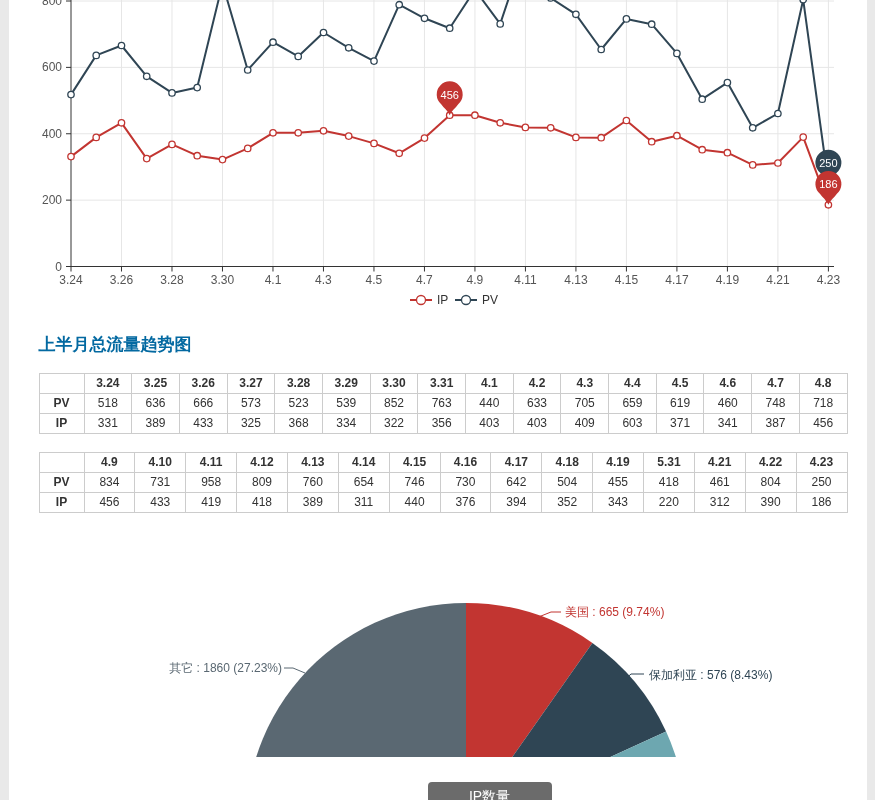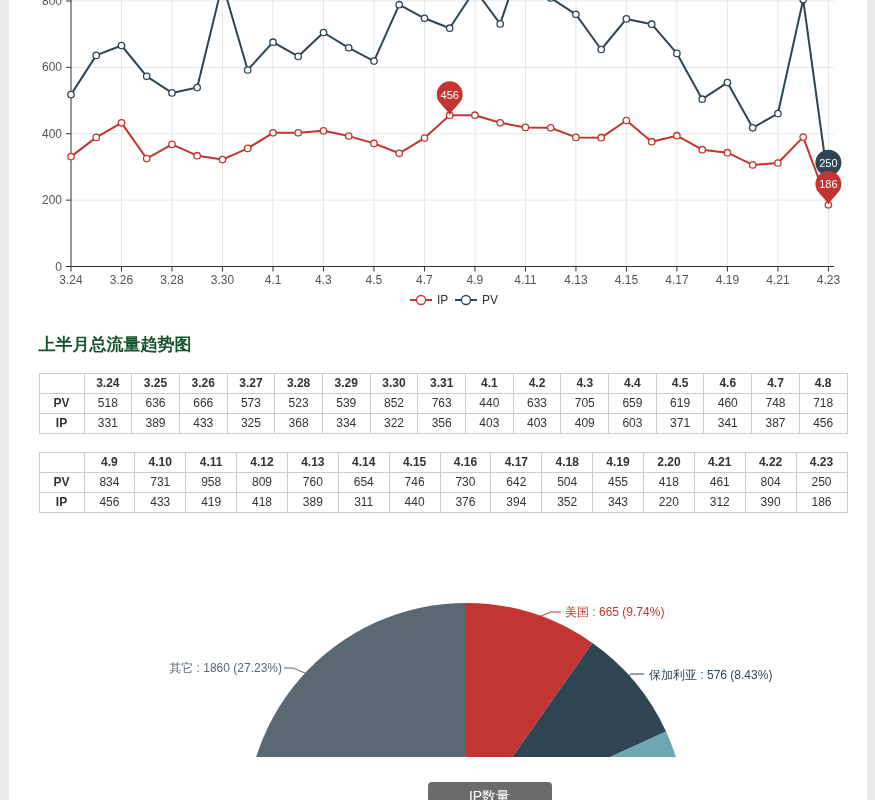--- a/index.html
+++ b/index.html
@@ -7,21 +7,21 @@
     background:#e9e9e9;
     font-family:"Liberation Sans","DejaVu Sans",sans-serif;
     width:875px;height:800px;overflow:hidden;
   }
   .page{
     width:858px;height:800px;margin:0 auto;background:#ffffff;
     position:relative;overflow:hidden;
   }
   #line-chart{display:block;}
   .sec{
-    color:#14532d;font-size:17px;font-weight:bold;
+    color:#0369a1;font-size:17px;font-weight:bold;
     margin:23px 0 0 30px;line-height:20px;height:20px;
   }
   table.stats{
     margin:18px 0 0 30px;border-collapse:collapse;table-layout:fixed;
     width:809px;font-size:12px;color:#333;
   }
   table.stats th,table.stats td{
     border:1px solid #ccc;text-align:center;height:19px;padding:0;
     font-weight:normal;line-height:19px;
   }
@@ -306,21 +306,21 @@
           <th>4.10</th>
           <th>4.11</th>
           <th>4.12</th>
           <th>4.13</th>
           <th>4.14</th>
           <th>4.15</th>
           <th>4.16</th>
           <th>4.17</th>
           <th>4.18</th>
           <th>4.19</th>
-          <th>2.20</th>
+          <th>5.31</th>
           <th>4.21</th>
           <th>4.22</th>
           <th>4.23</th>
         </tr>
         <tr>
           <th>PV</th>
           <td>834</td>
           <td>731</td>
           <td>958</td>
           <td>809</td>

